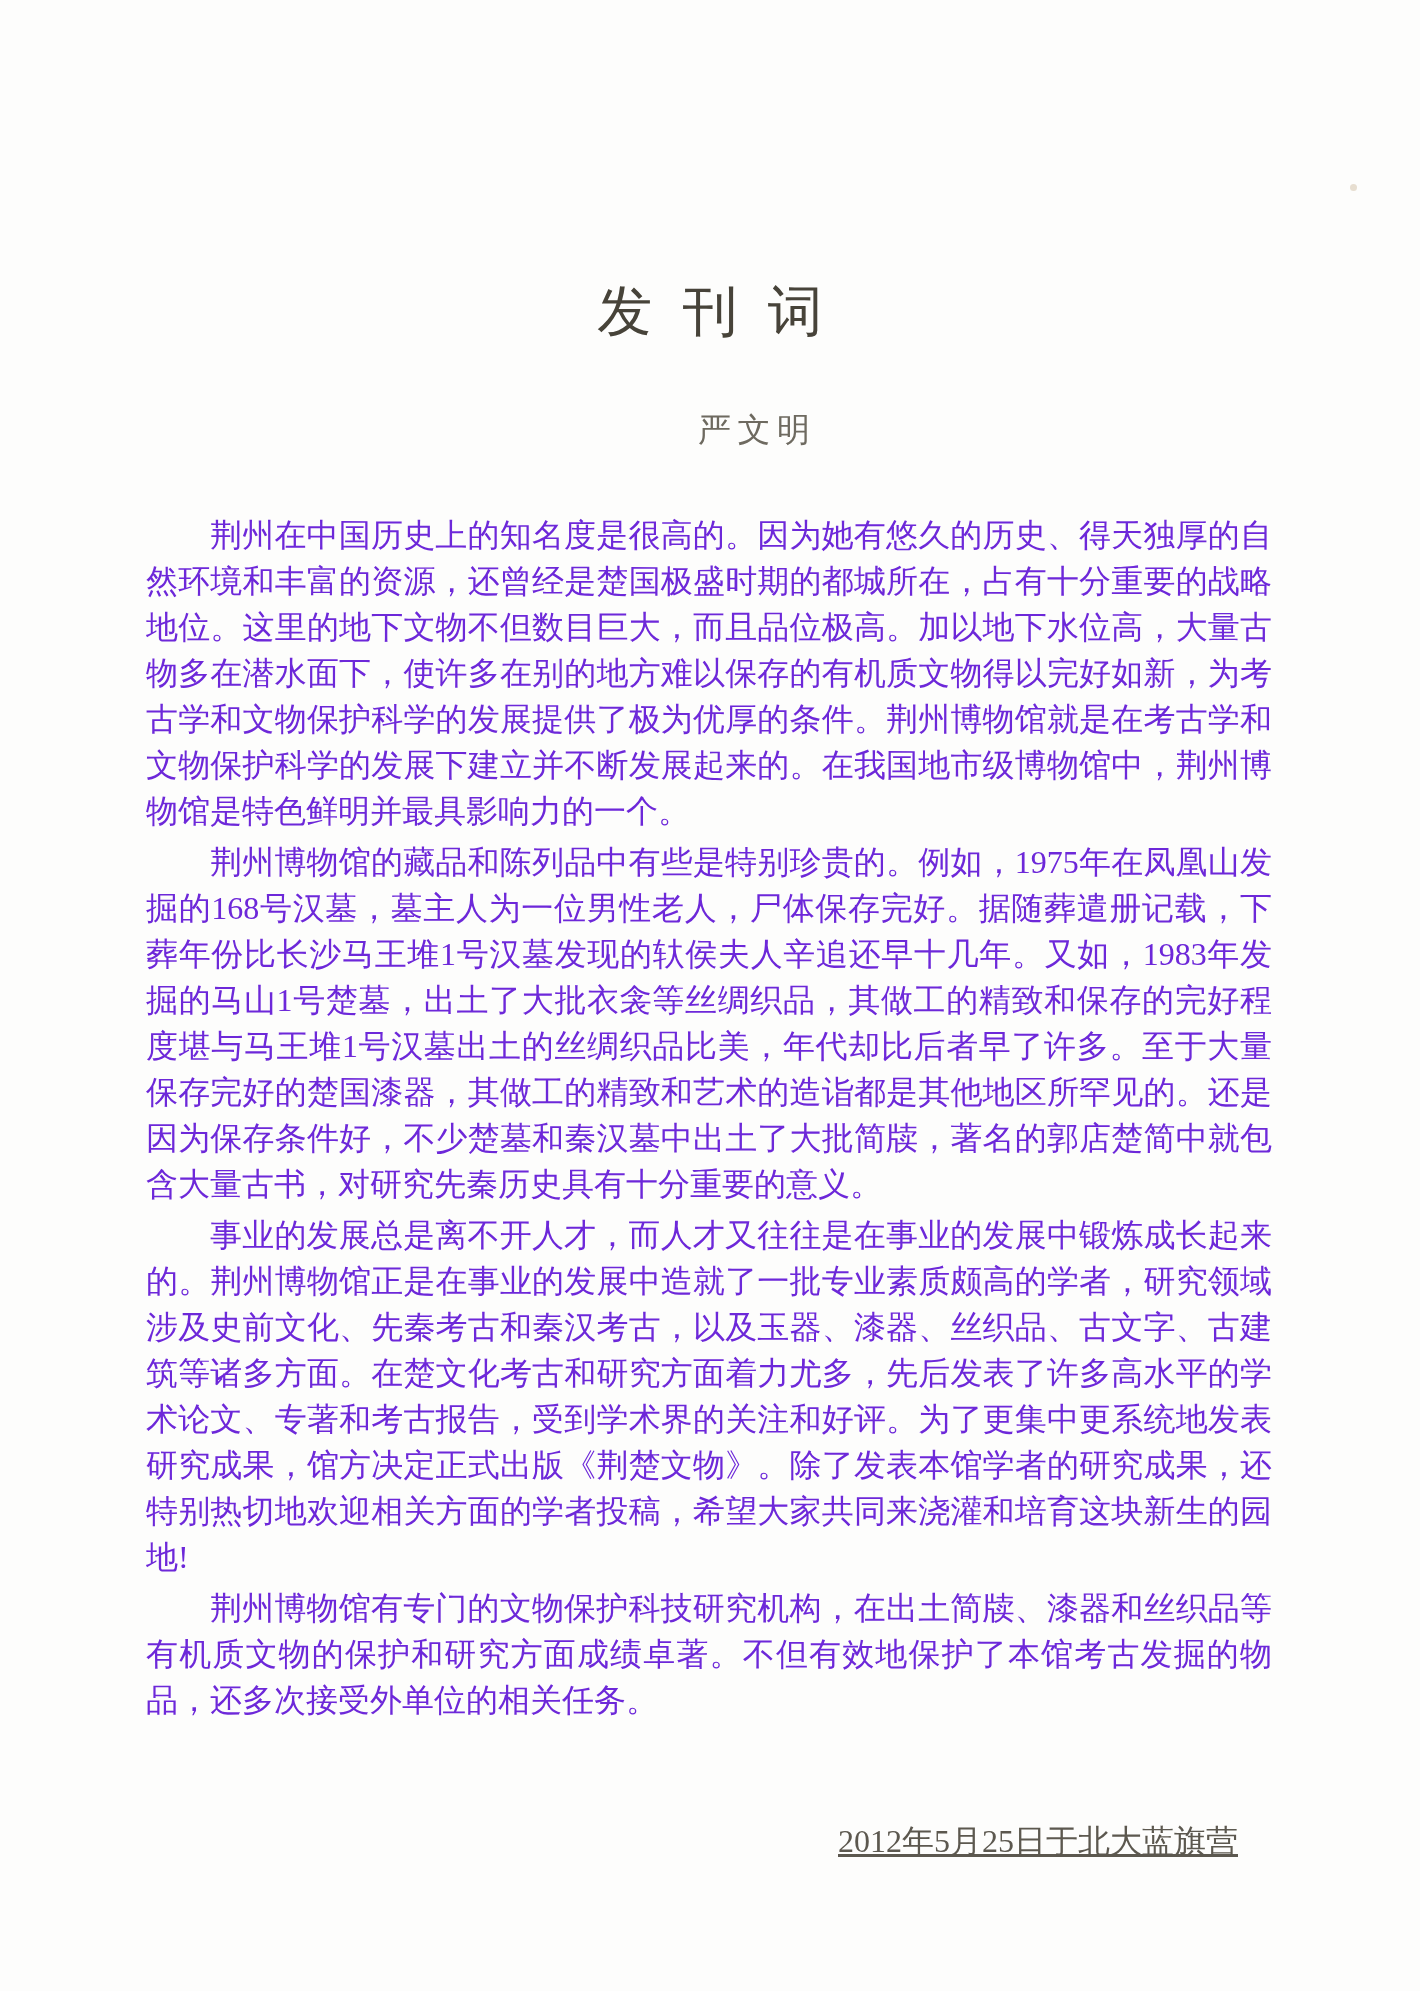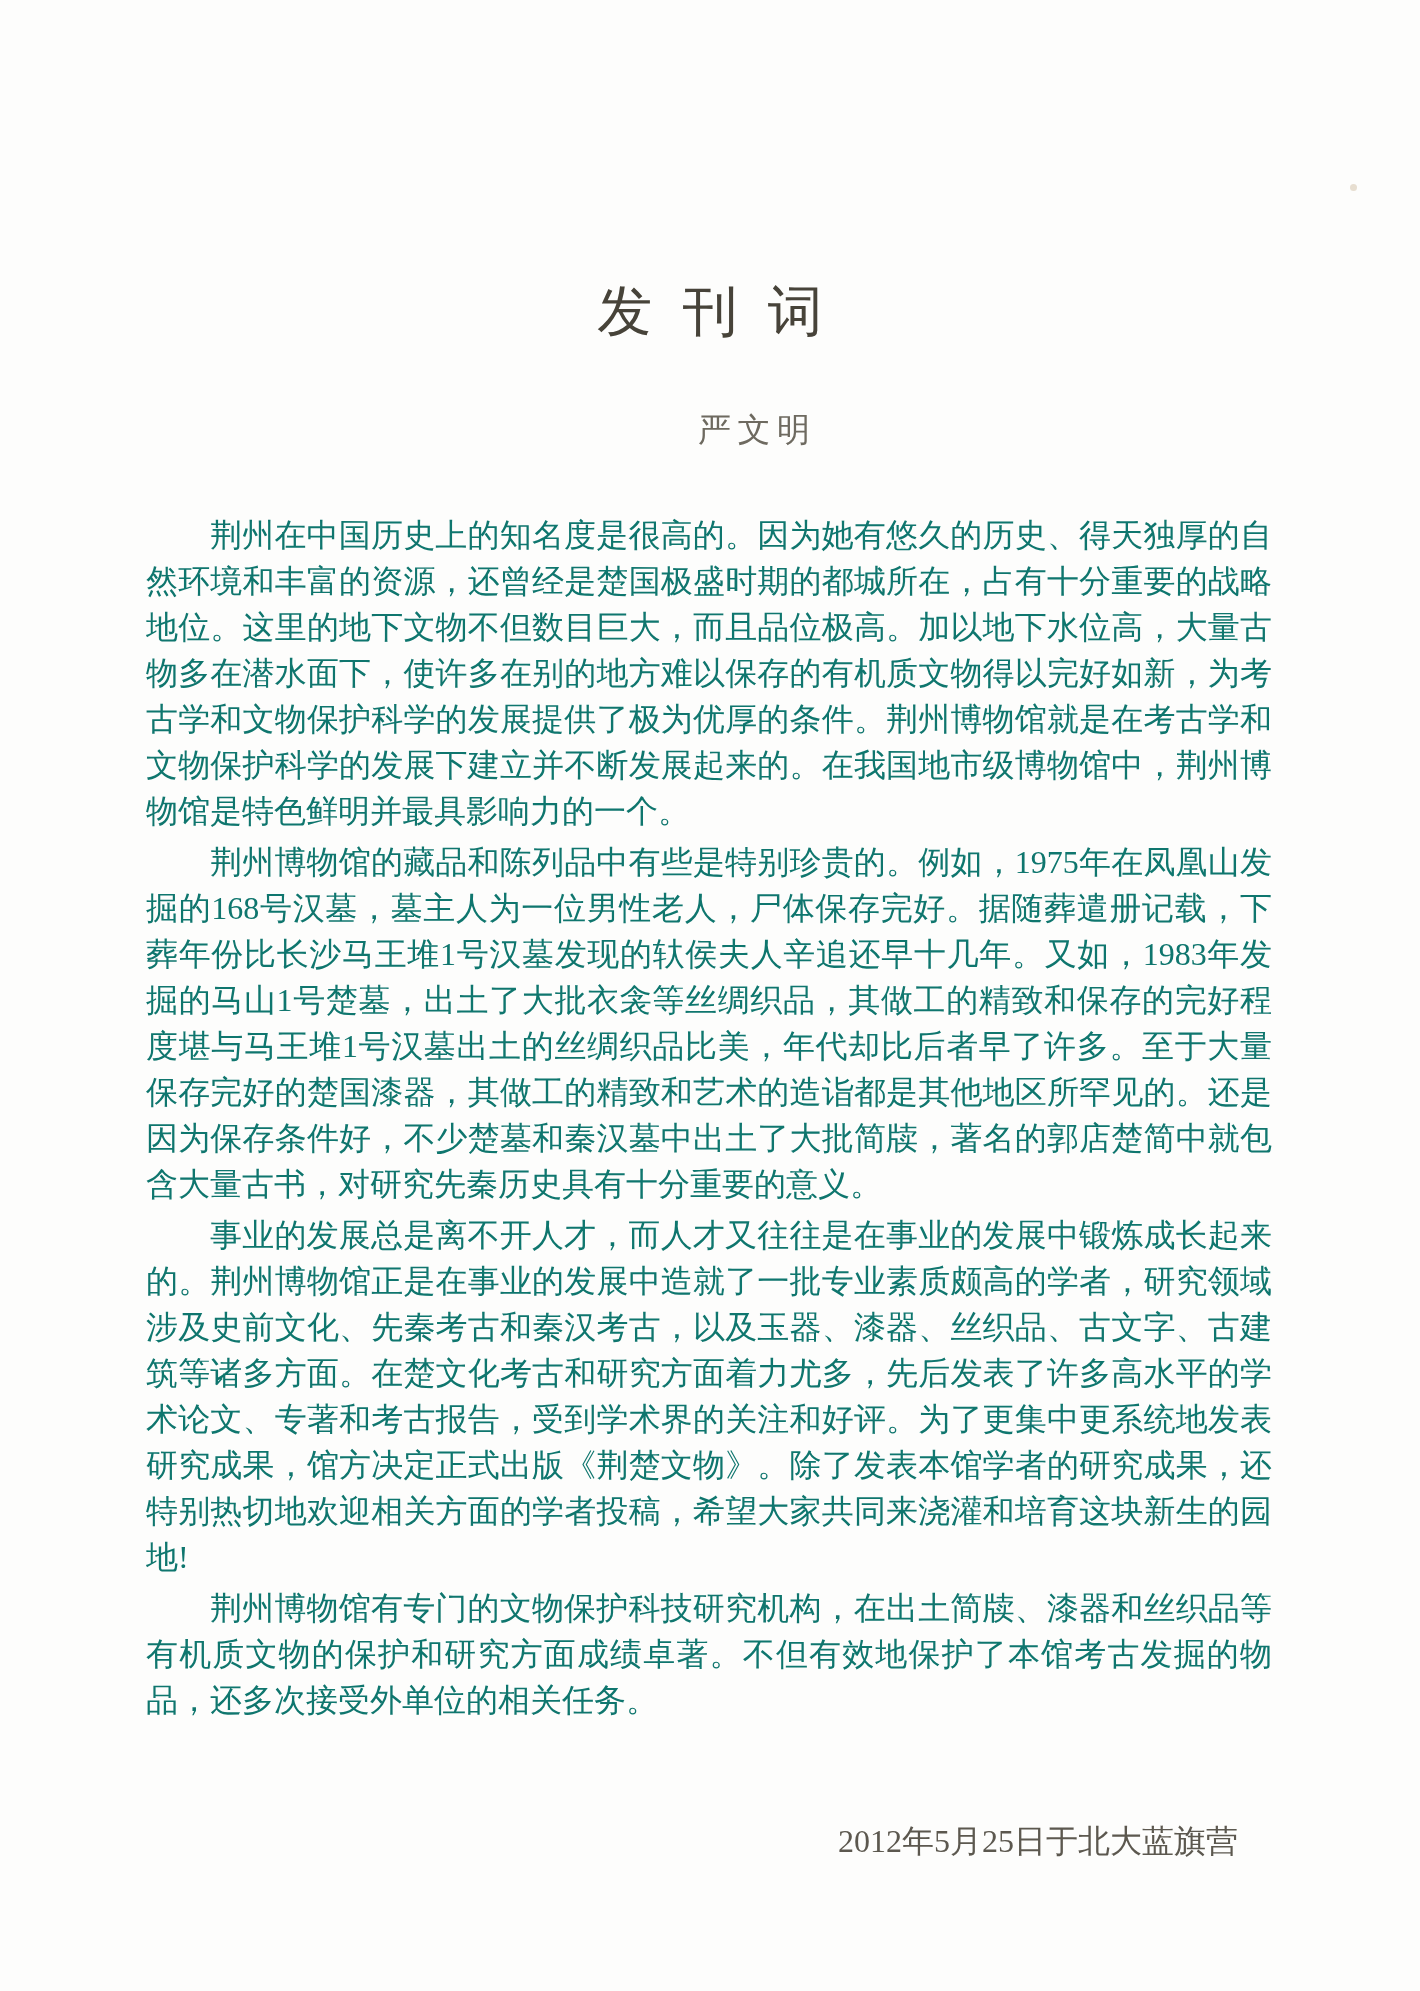--- a/index.html
+++ b/index.html
@@ -45,34 +45,35 @@
   }
   .body-text {
     position: absolute;
     top: 512px;
     left: 146px;
     width: 1126px;
     font-size: 32px;
     line-height: 46px;
     text-align: justify;
     text-justify: inter-ideograph;
-    color: #0f766e;
+    color: #6d28d9;
   }
   .body-text p {
     margin: 0 0 5px 0;
     text-indent: 2em;
   }
   .dateline {
     position: absolute;
     top: 1820px;
     left: 146px;
     width: 1092px;
     text-align: right;
     font-size: 32px;
     color: #5c584f;
+    text-decoration: underline;
   }
   .speck {
     position: absolute;
     left: 1350px;
     top: 184px;
     width: 7px;
     height: 7px;
     border-radius: 50%;
     background: #ddd0bd;
     opacity: 0.7;

